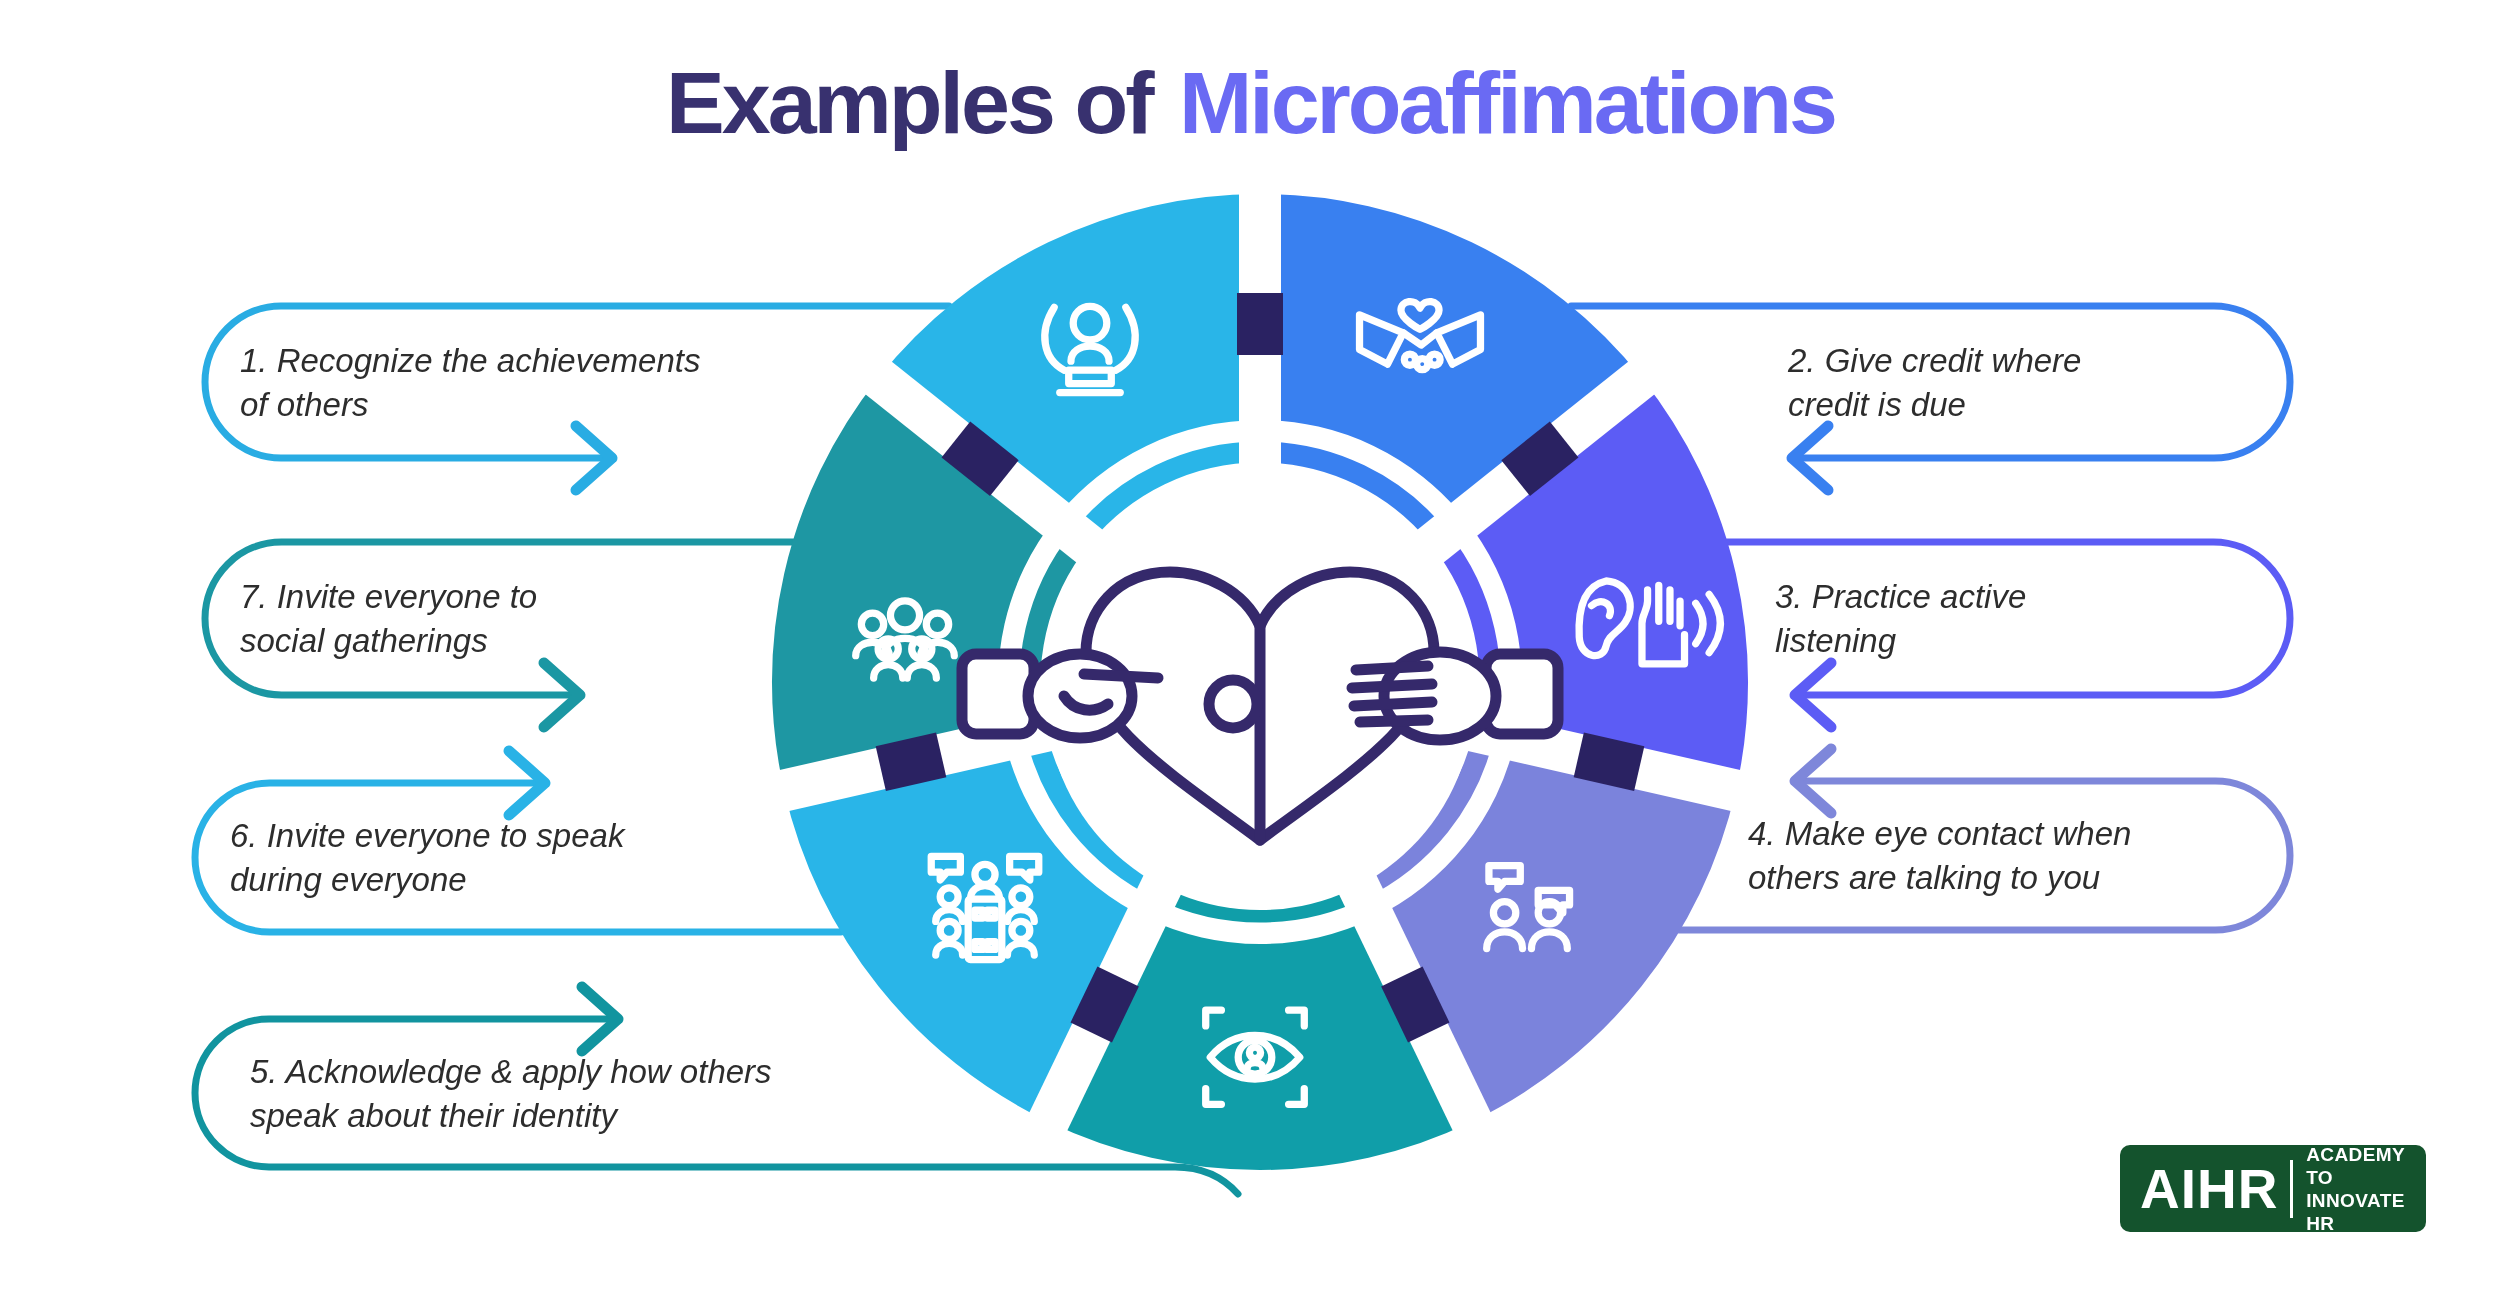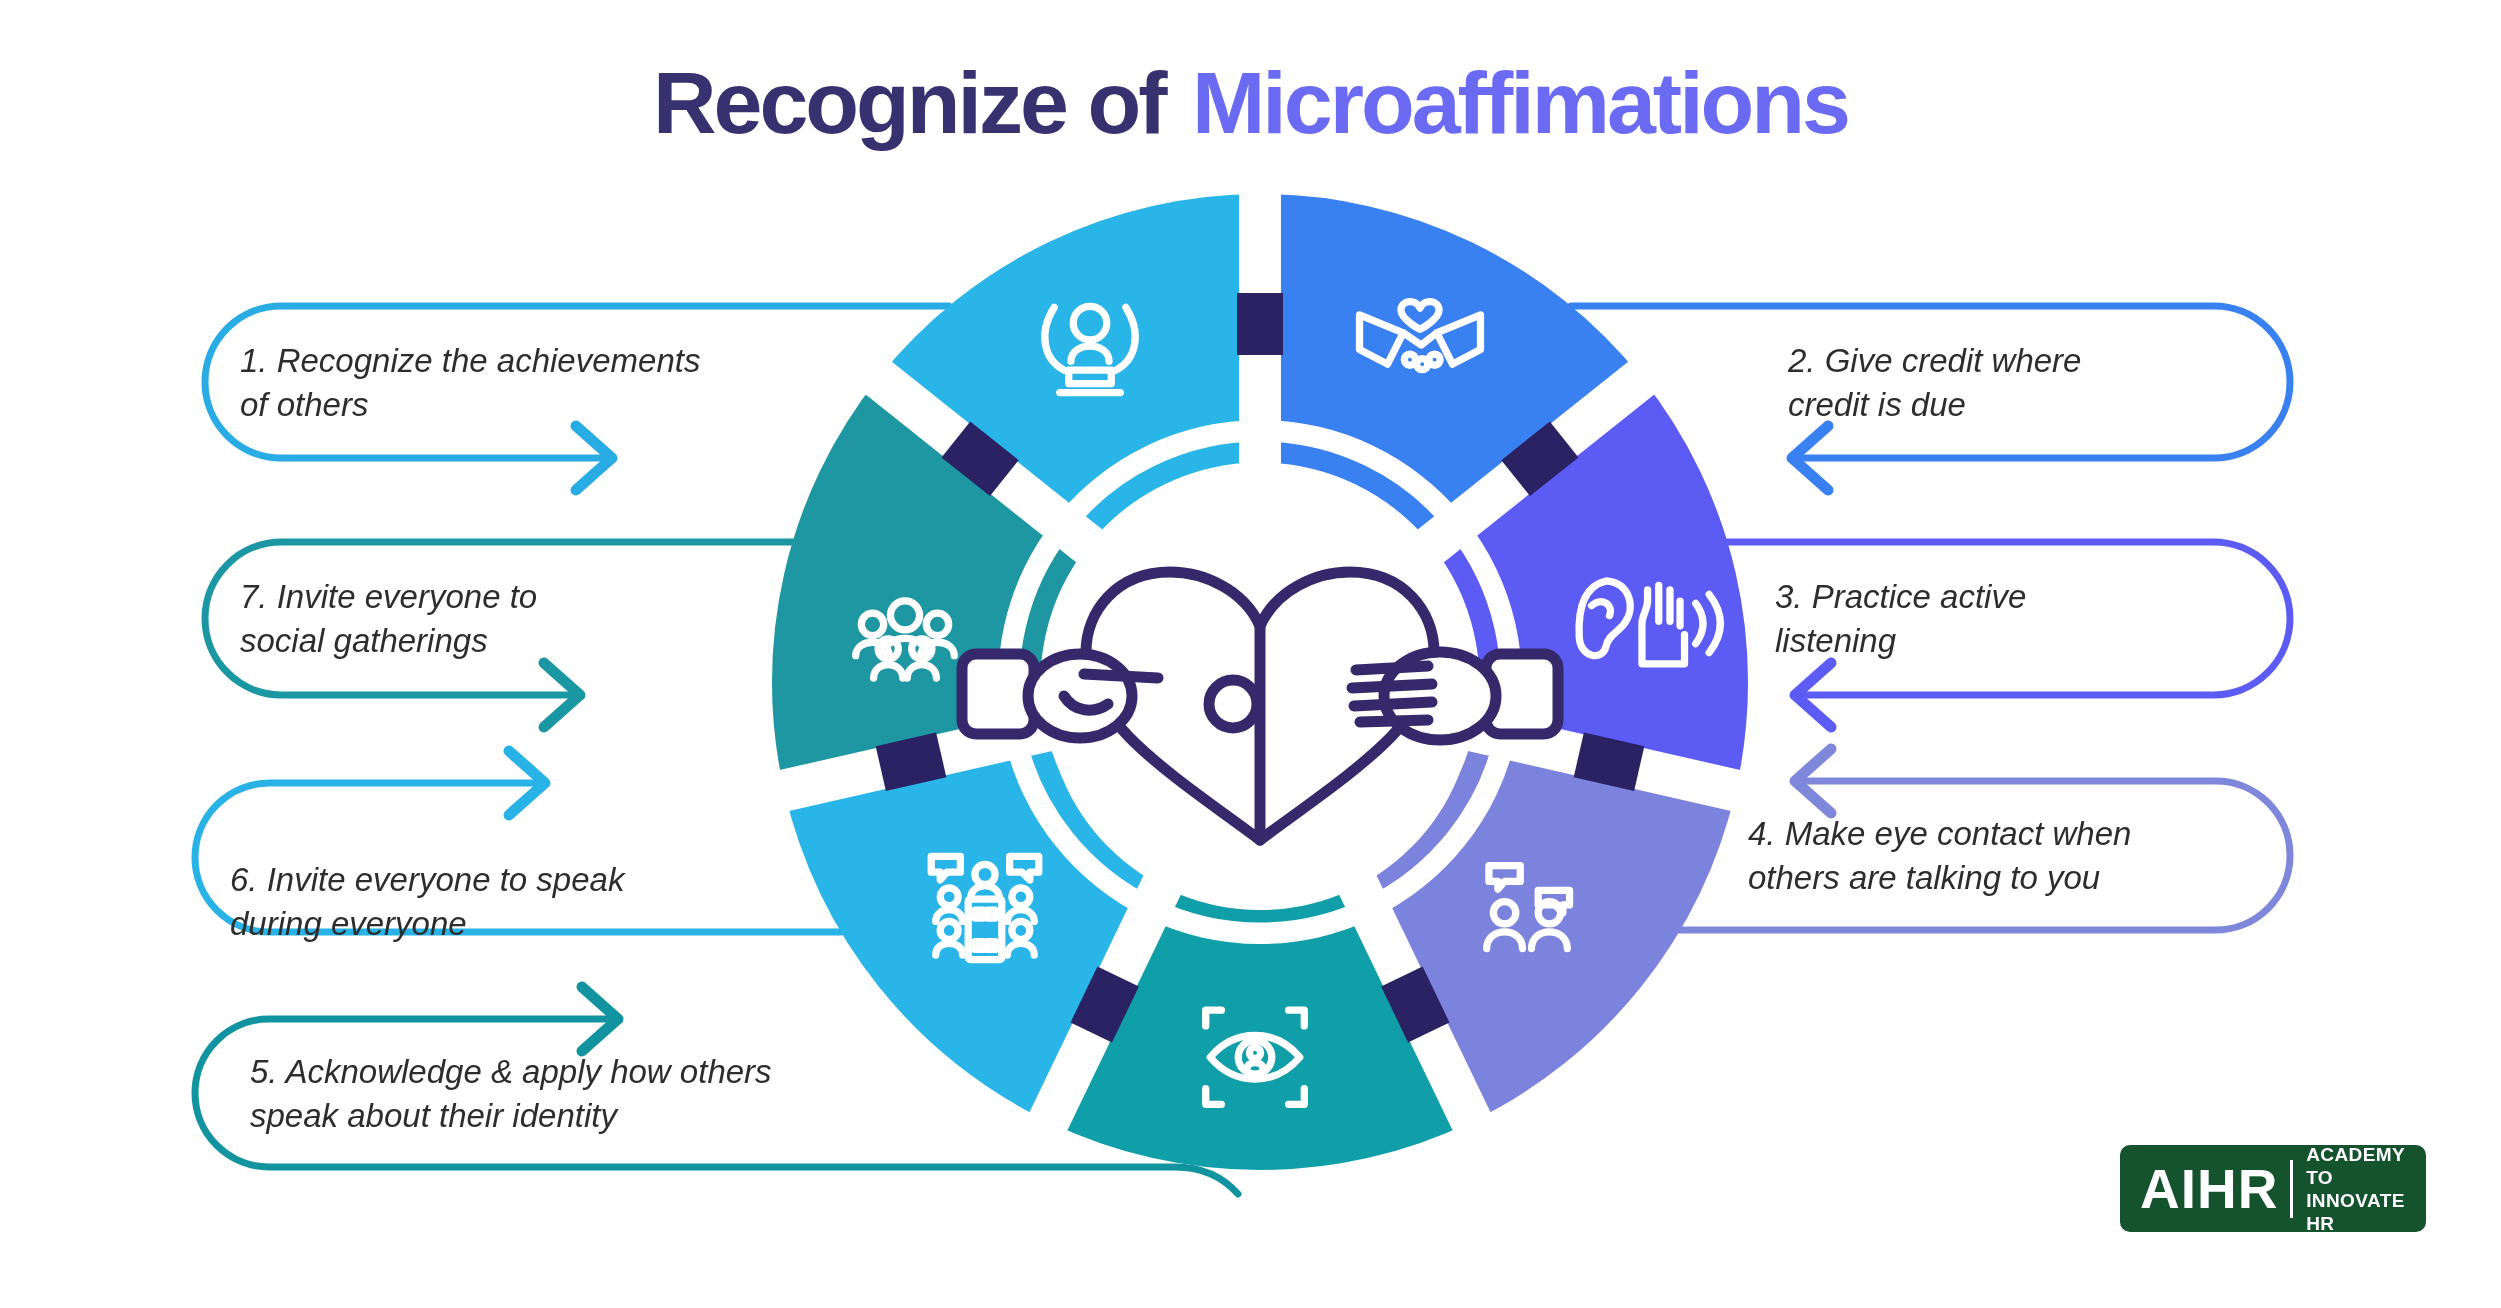--- a/index.html
+++ b/index.html
@@ -152,21 +152,21 @@
 <ellipse cx="180" cy="8" rx="56" ry="44"></ellipse>
 <path d="M 168,-22 L 96,-18" fill="none"></path>
 <path d="M 172,-4 L 92,0" fill="none"></path>
 <path d="M 172,14 L 94,18" fill="none"></path>
 <path d="M 168,32 L 100,34" fill="none"></path>
 </g>
       </g>
     </svg>
 
   <div class="title">
-    <span style="color: rgb(56, 49, 111);">Recognize of</span>
+    <span style="color: rgb(56, 49, 111);">Examples of</span>
     <span class="hl" style="color: rgb(106, 106, 243);">Microaffimations</span>
   </div>
 
   <div class="ct" style="left: 240px; top: 339px; width: 500px; color: rgb(45, 45, 45);">
     <div>1. Recognize the achievements</div>
     <div>of others</div>
   </div>
   <div class="ct" style="left: 1788px; top: 339px; width: 430px; color: rgb(45, 45, 45);">
     <div>2. Give credit where</div>
     <div>credit is due</div>
@@ -176,21 +176,21 @@
     <div>listening</div>
   </div>
   <div class="ct" style="left: 1748px; top: 812px; width: 540px; color: rgb(45, 45, 45);">
     <div>4. Make eye contact when</div>
     <div>others are talking to you</div>
   </div>
   <div class="ct" style="left: 250px; top: 1050px; width: 670px; color: rgb(45, 45, 45);">
     <div>5. Acknowledge &amp; apply how others</div>
     <div>speak about their identity</div>
   </div>
-  <div class="ct" style="left: 230px; top: 814px; width: 480px; color: rgb(45, 45, 45); margin-top: 44px;">
+  <div class="ct" style="left: 230px; top: 814px; width: 480px; color: rgb(45, 45, 45);">
     <div>6. Invite everyone to speak</div>
     <div>during everyone</div>
   </div>
   <div class="ct" style="left: 240px; top: 575px; width: 440px; color: rgb(45, 45, 45);">
     <div>7. Invite everyone to</div>
     <div>social gatherings</div>
   </div>
 
   <div class="logo" id="logo-box" style="background: #14532d;">
     <span class="logo-brand">AIHR</span>

